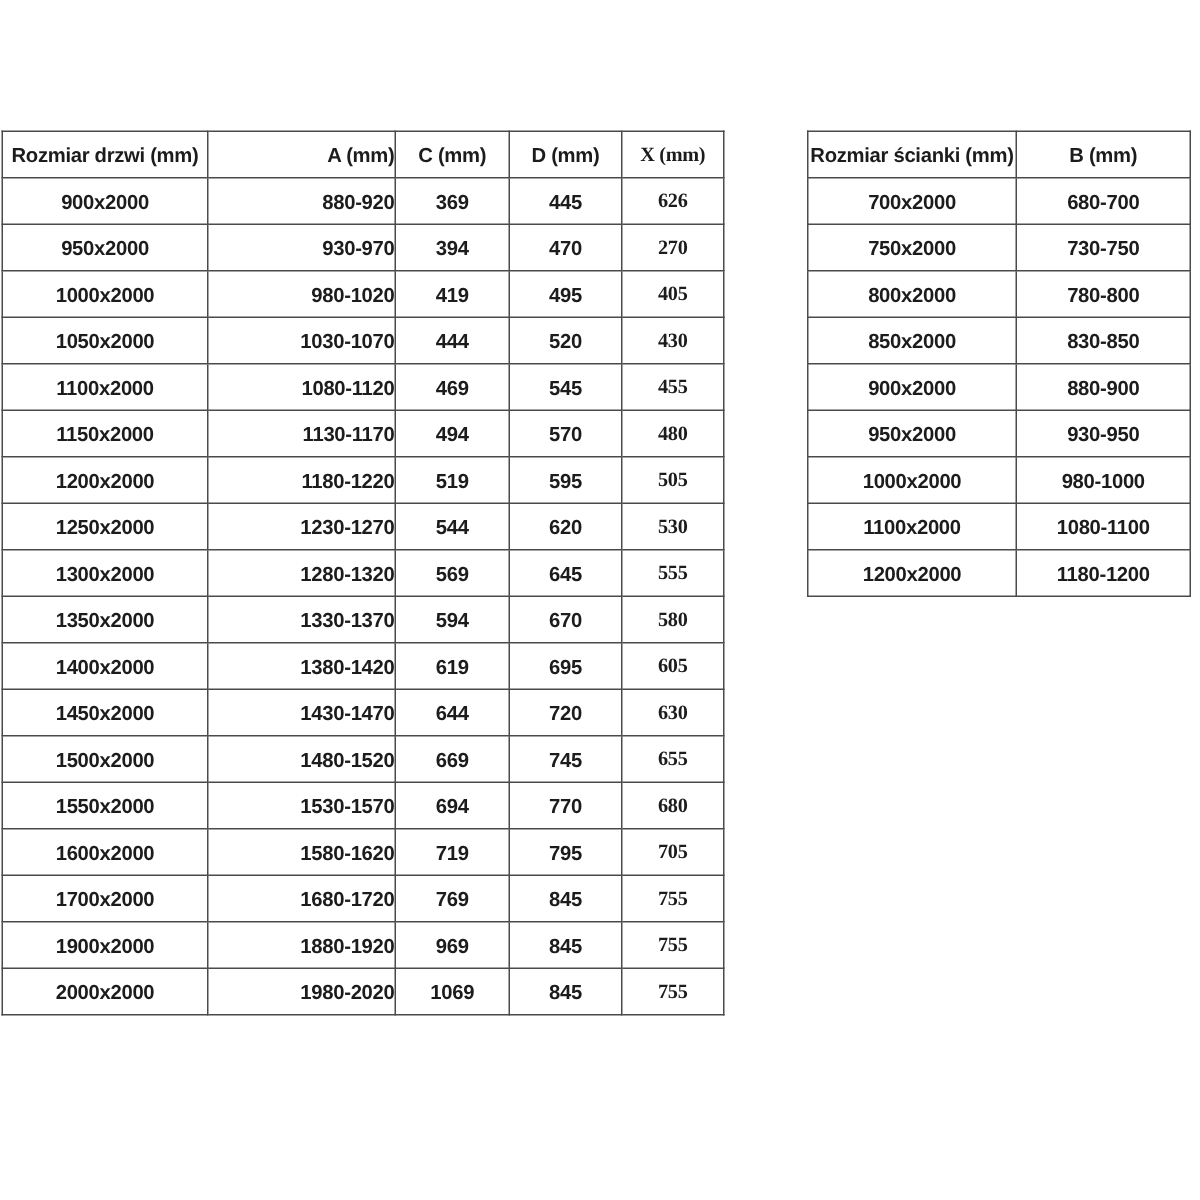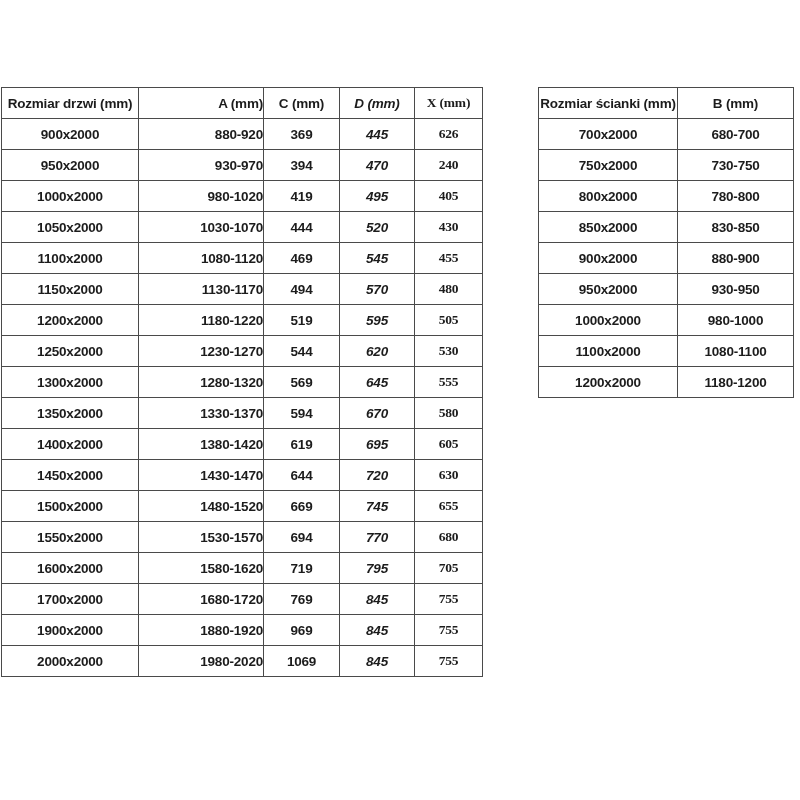--- a/index.html
+++ b/index.html
@@ -36,21 +36,21 @@
     white-space: nowrap;
   }
   table.doors {
     left: 1px;
     top: 87px;
     width: 478px;
   }
   table.doors th:nth-child(1), table.doors td:nth-child(1) { width: 136px; }
   table.doors th:nth-child(2), table.doors td:nth-child(2) { width: 124px; text-align: right; }
   table.doors th:nth-child(3), table.doors td:nth-child(3) { width: 75px; }
-  table.doors th:nth-child(4), table.doors td:nth-child(4) { width: 74px; font-style: italic; }
+  table.doors th:nth-child(4), table.doors td:nth-child(4) { width: 74px; }
   table.doors th:nth-child(5), table.doors td:nth-child(5) { width: 67px; font-family: Liberation Serif, serif; }
   table.walls {
     left: 538px;
     top: 87px;
     width: 255px;
   }
   table.walls th:nth-child(1), table.walls td:nth-child(1) { width: 138px; }
   table.walls th:nth-child(2), table.walls td:nth-child(2) { width: 115px; }
 </style>
 </head>
@@ -73,21 +73,21 @@
           <td>880-920</td>
           <td>369</td>
           <td>445</td>
           <td>626</td>
         </tr>
         <tr>
           <td>950x2000</td>
           <td>930-970</td>
           <td>394</td>
           <td>470</td>
-          <td>240</td>
+          <td>270</td>
         </tr>
         <tr>
           <td>1000x2000</td>
           <td>980-1020</td>
           <td>419</td>
           <td>495</td>
           <td>405</td>
         </tr>
         <tr>
           <td>1050x2000</td>

